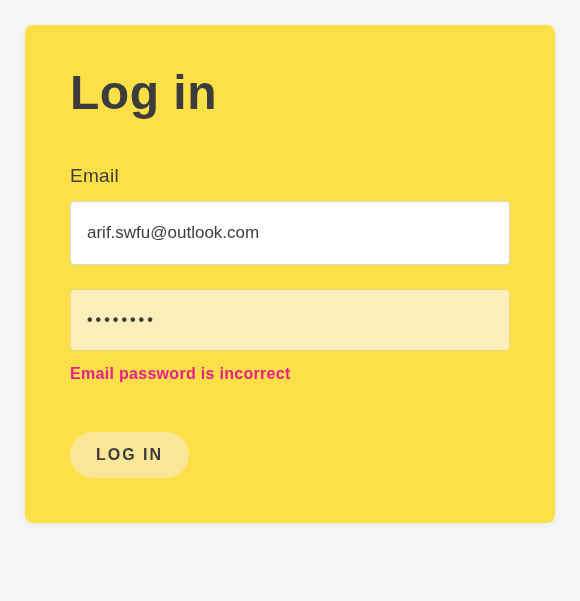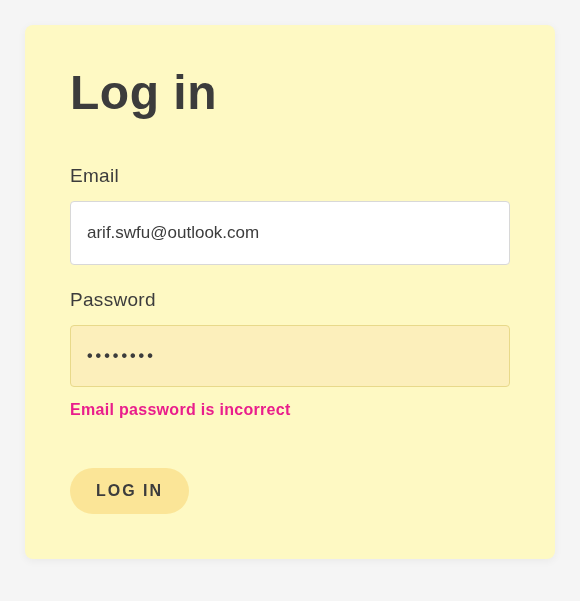--- a/index.html
+++ b/index.html
@@ -8,21 +8,21 @@
       box-sizing: border-box;
     }
     body {
       font-family: 'Segoe UI', Tahoma, Geneva, Verdana, sans-serif;
       background-color: #f5f5f5;
       padding: 25px;
       width: 580px;
       height: 601px;
     }
     .card {
-      background-color: #fef9c3;
+      background-color: #fde047;
       border-radius: 8px;
       padding: 40px 45px 45px 45px;
       box-shadow: 0 2px 8px rgba(0,0,0,0.05);
     }
     .page-title {
       font-size: 48px;
       font-weight: 700;
       color: #3c3c3c;
       margin-bottom: 45px;
       letter-spacing: 0.5px;
@@ -85,19 +85,18 @@
 
 <div class="card">
   <h1 class="page-title">Log in</h1>
 
   <div class="form-group">
     <label class="form-label">Email</label>
     <input type="text" class="form-input" value="arif.swfu@outlook.com" style="">
   </div>
 
   <div class="form-group">
-    <label class="form-label">Password</label>
     <input type="text" class="form-input invalid password-dots" value="••••••••" style="">
     <div class="error-message">Email password is incorrect</div>
   </div>
 
   <button class="submit-button">LOG IN</button>
 </div>
 
 </body></html>

